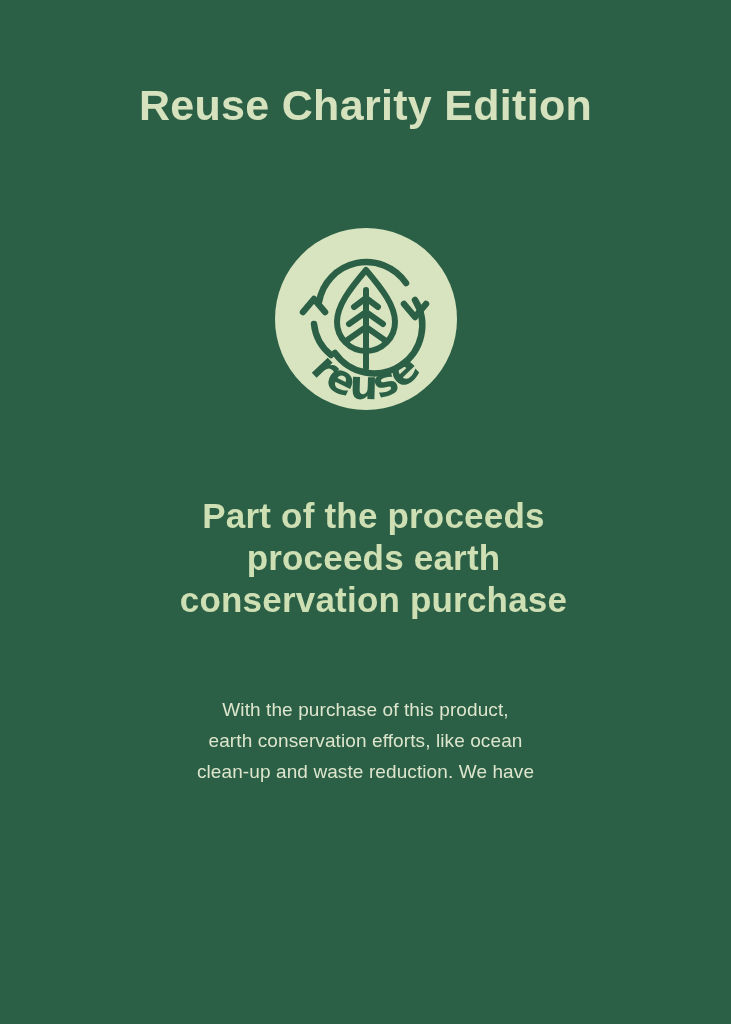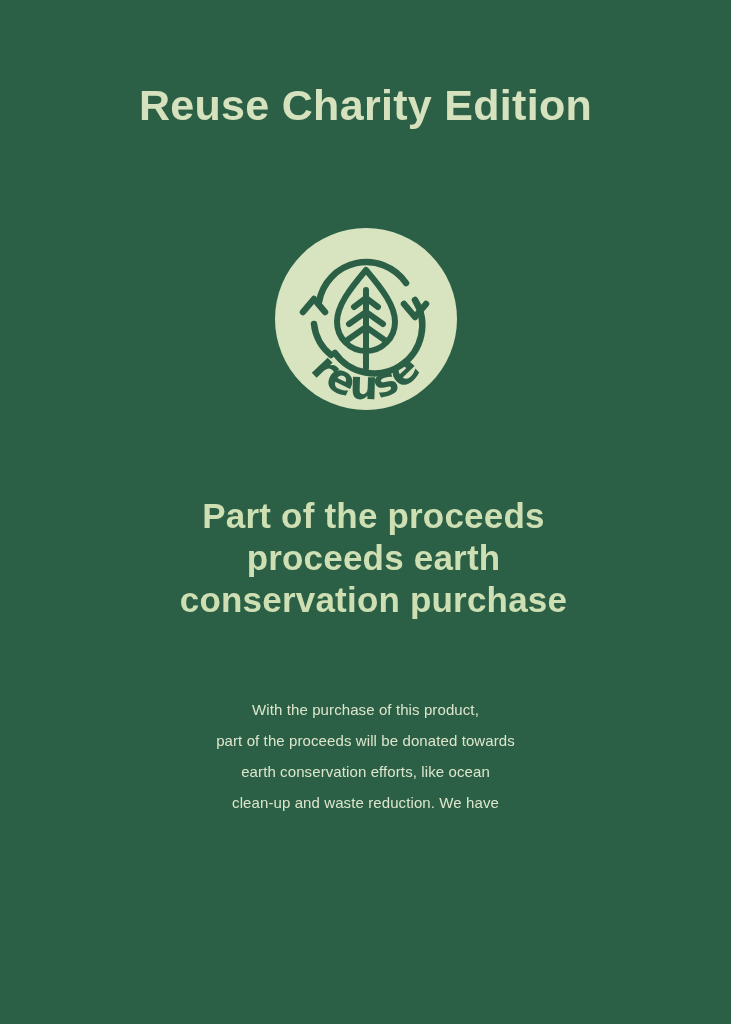--- a/index.html
+++ b/index.html
@@ -78,21 +78,21 @@
 
   
   .body-copy {
     position: absolute;
     top: 694px;
     left: 0;
     width: 731px;
     margin: 0;
     padding: 0;
     text-align: center;
-    font-size: 15px;
+    font-size: 19px;
     font-weight: normal;
     line-height: 31px;
     letter-spacing: 0.1px;
     color: #dde6cd;
   }
   .body-copy .ln { display: block; }
 </style>
 </head>
 <body>
 
@@ -134,18 +134,17 @@
   </div>
 
   <h2 class="headline">
     <span class="ln">Part of the proceeds</span>
     <span class="ln">proceeds earth</span>
     <span class="ln">conservation purchase</span>
   </h2>
 
   <p class="body-copy">
     <span class="ln">With the purchase of this product,</span>
-    <span class="ln">part of the proceeds will be donated towards</span>
     <span class="ln">earth conservation efforts, like ocean</span>
     <span class="ln">clean-up and waste reduction. We have</span>
   </p>
 
 </div>
 
 </body></html>

